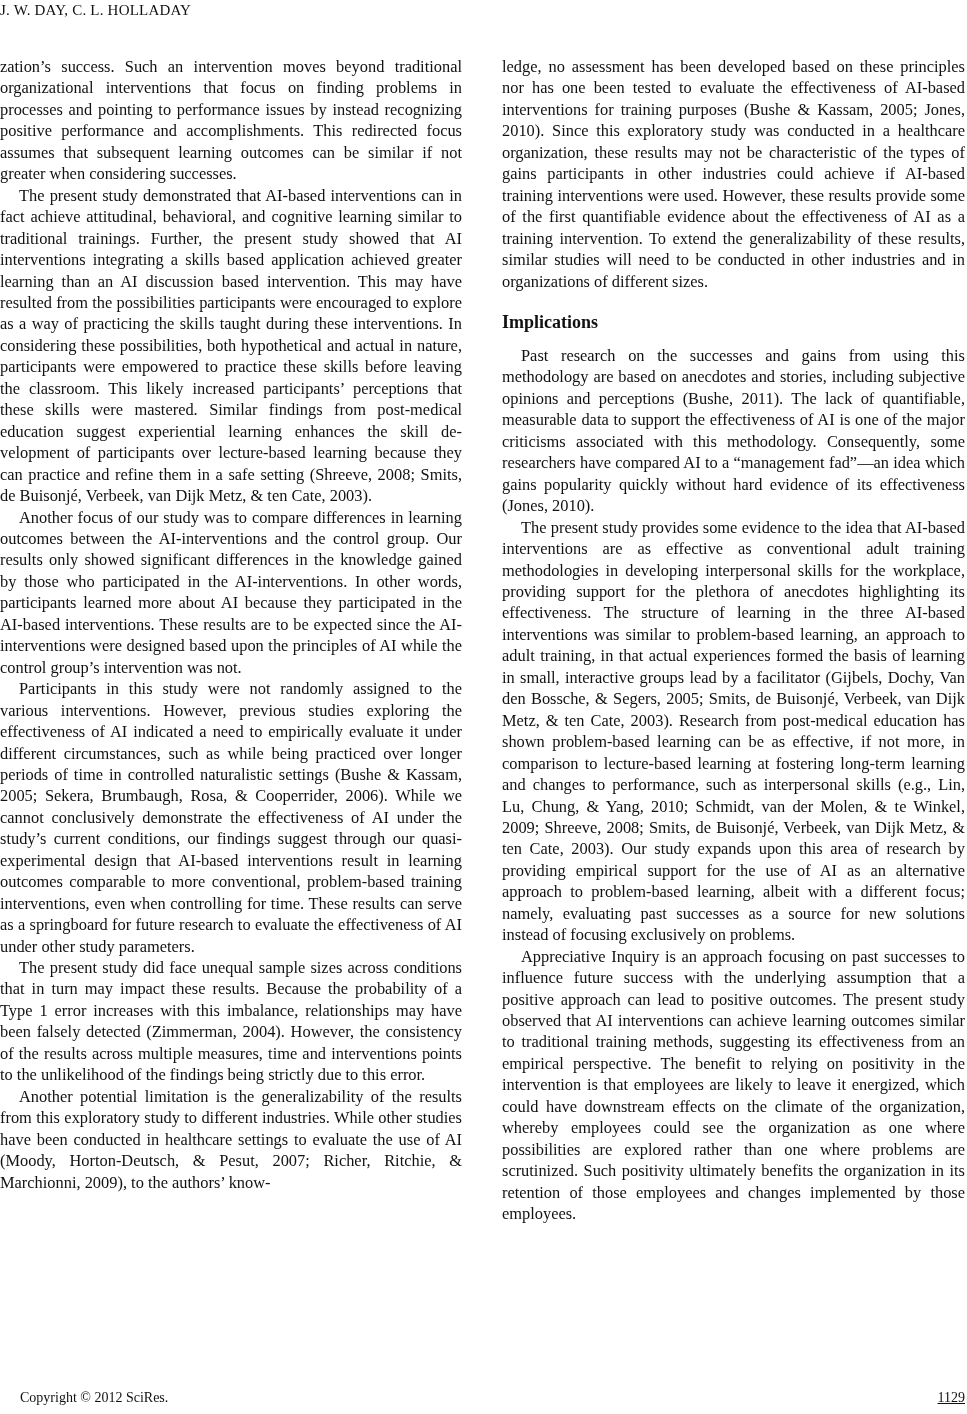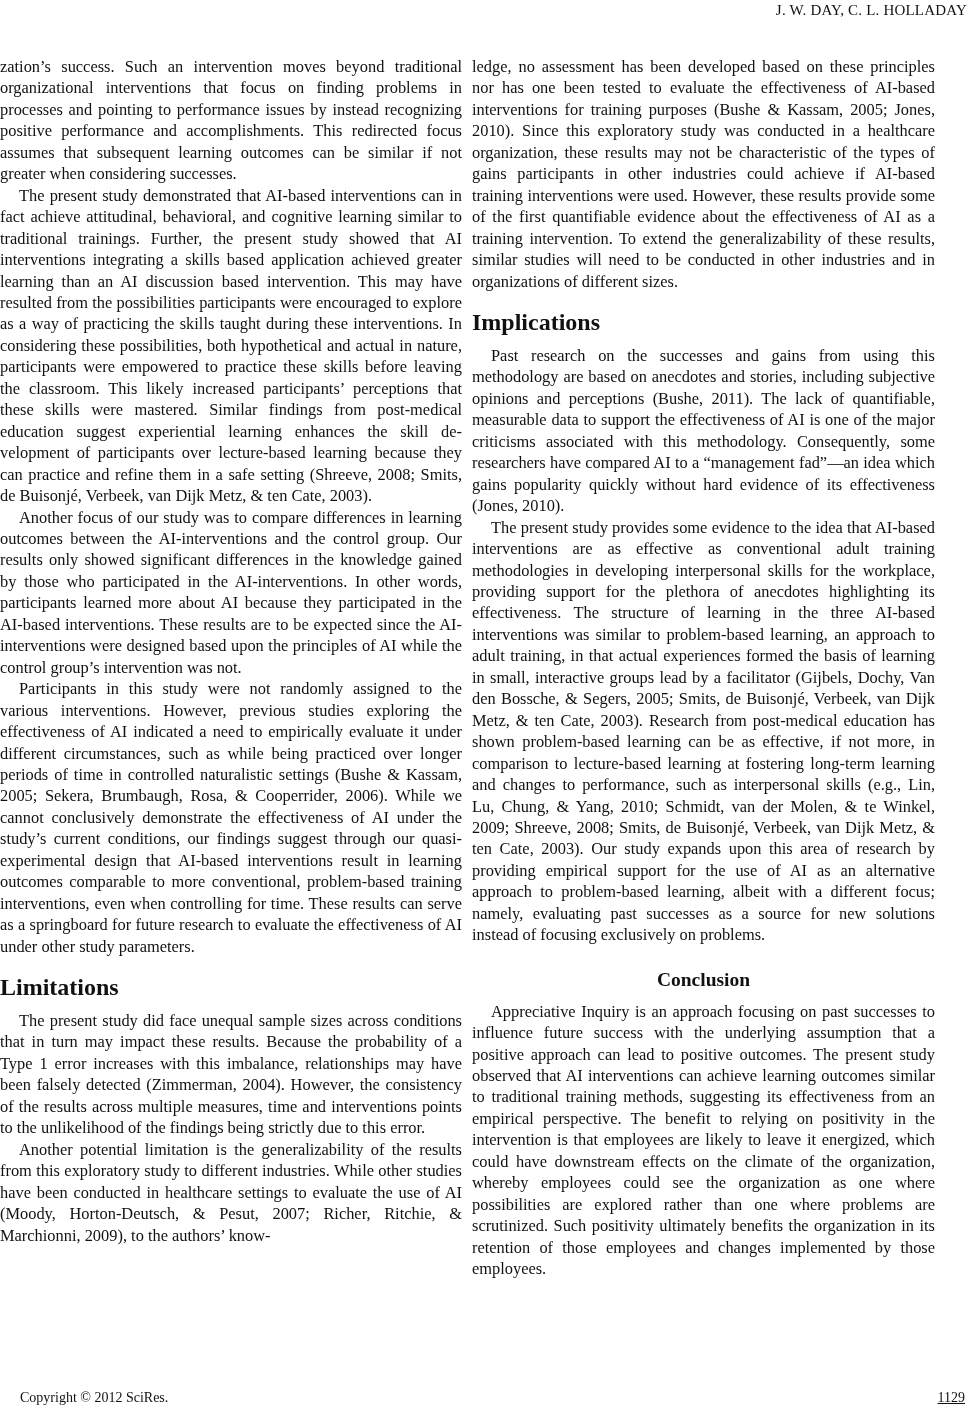--- a/index.html
+++ b/index.html
@@ -3,33 +3,33 @@
 <meta charset="utf-8">
 <style>
   html, body { margin: 0; padding: 0; background: #ffffff; }
   body {
     width: 967px; height: 1414px; position: relative; overflow: hidden;
     font-family: "Liberation Serif", "DejaVu Serif", serif;
     color: #111;
   }
   .running-head {
     position: absolute; top: 2px; left: 0; width: 967px;
-    text-align: right; font-size: 15px; letter-spacing: 0.2px;
+    text-align: left; font-size: 15px; letter-spacing: 0.2px;
   }
   .col {
     position: absolute; top: 56px;
     font-size: 16.4px; line-height: 21.45px;
     text-align: justify; hyphens: manual;
   }
   .col-left { left: 0; width: 462px; }
-  .col-right { left: 472px; width: 463px; }
+  .col-right { left: 502px; width: 463px; }
   .col p { margin: 0; text-indent: 19px; }
   .col p.noindent { text-indent: 0; }
   h3.sec {
-    font-size: 24px; font-weight: bold; margin: 19px 0 12px 0; line-height: 22px;
+    font-size: 18px; font-weight: bold; margin: 19px 0 12px 0; line-height: 22px;
   }
   h2.main-sec {
     font-size: 19.5px; font-weight: bold; text-align: center;
     margin: 22px 0 9px 0; line-height: 24px;
   }
   .footer {
     position: absolute; top: 1390px; left: 0; width: 967px;
     font-size: 14px;
   }
   .footer .copy { position: absolute; left: 0; margin-left: 20px; }
@@ -38,30 +38,28 @@
 </head>
 <body>
 
 <div class="running-head">J. W. DAY, C. L. HOLLADAY</div>
 
 <div class="col col-left">
   <p class="noindent">zation’s success. Such an intervention moves beyond traditional organizational interventions that focus on finding problems in processes and pointing to performance issues by instead recog­nizing positive performance and accomplishments. This redi­rected focus assumes that subsequent learning outcomes can be similar if not greater when considering successes.</p>
   <p>The present study demonstrated that AI-based interventions can in fact achieve attitudinal, behavioral, and cognitive learn­ing similar to traditional trainings. Further, the present study showed that AI interventions integrating a skills based applica­tion achieved greater learning than an AI discussion based in­tervention. This may have resulted from the possibilities par­ticipants were encouraged to explore as a way of practicing the skills taught during these interventions. In considering these possibilities, both hypothetical and actual in nature, participants were empowered to practice these skills before leaving the classroom. This likely increased participants’ perceptions that these skills were mastered. Similar findings from post-medical education suggest experiential learning enhances the skill de­velopment of participants over lecture-based learning because they can practice and refine them in a safe setting (Shreeve, 2008; Smits, de Buisonjé, Verbeek, van Dijk Metz, &amp; ten Cate, 2003).</p>
   <p>Another focus of our study was to compare differences in learning outcomes between the AI-interventions and the control group. Our results only showed significant differences in the knowledge gained by those who participated in the AI-inter­ventions. In other words, participants learned more about AI because they participated in the AI-based interventions. These results are to be expected since the AI-interventions were de­signed based upon the principles of AI while the control group’s intervention was not.</p>
   <p>Participants in this study were not randomly assigned to the various interventions. However, previous studies exploring the effectiveness of AI indicated a need to empirically evaluate it under different circumstances, such as while being practiced over longer periods of time in controlled naturalistic settings (Bushe &amp; Kassam, 2005; Sekera, Brumbaugh, Rosa, &amp; Coo­perrider, 2006). While we cannot conclusively demonstrate the effectiveness of AI under the study’s current conditions, our findings suggest through our quasi-experimental design that AI-based interventions result in learning outcomes comparable to more conventional, problem-based training interventions, even when controlling for time. These results can serve as a springboard for future research to evaluate the effectiveness of AI under other study parameters.</p>
-  <h3 class="sec">Limitations</h3>
   <p>The present study did face unequal sample sizes across con­ditions that in turn may impact these results. Because the prob­ability of a Type 1 error increases with this imbalance, rela­tionships may have been falsely detected (Zimmerman, 2004). However, the consistency of the results across multiple mea­sures, time and interventions points to the unlikelihood of the findings being strictly due to this error.</p>
   <p>Another potential limitation is the generalizability of the re­sults from this exploratory study to different industries. While other studies have been conducted in healthcare settings to evaluate the use of AI (Moody, Horton-Deutsch, &amp; Pesut, 2007; Richer, Ritchie, &amp; Marchionni, 2009), to the authors’ know-</p>
 </div>
 
 <div class="col col-right">
   <p class="noindent">ledge, no assessment has been developed based on these princi­ples nor has one been tested to evaluate the effectiveness of AI-based interventions for training purposes (Bushe &amp; Kassam, 2005; Jones, 2010). Since this exploratory study was conducted in a healthcare organization, these results may not be character­istic of the types of gains participants in other industries could achieve if AI-based training interventions were used. However, these results provide some of the first quantifiable evidence about the effectiveness of AI as a training intervention. To ex­tend the generalizability of these results, similar studies will need to be conducted in other industries and in organizations of different sizes.</p>
   <h3 class="sec">Implications</h3>
   <p>Past research on the successes and gains from using this methodology are based on anecdotes and stories, including subjective opinions and perceptions (Bushe, 2011). The lack of quantifiable, measurable data to support the effectiveness of AI is one of the major criticisms associated with this methodology. Consequently, some researchers have compared AI to a “man­agement fad”—an idea which gains popularity quickly without hard evidence of its effectiveness (Jones, 2010).</p>
   <p>The present study provides some evidence to the idea that AI-based interventions are as effective as conventional adult training methodologies in developing interpersonal skills for the workplace, providing support for the plethora of anecdotes highlighting its effectiveness. The structure of learning in the three AI-based interventions was similar to problem-based learning, an approach to adult training, in that actual experi­ences formed the basis of learning in small, interactive groups lead by a facilitator (Gijbels, Dochy, Van den Bossche, &amp; Segers, 2005; Smits, de Buisonjé, Verbeek, van Dijk Metz, &amp; ten Cate, 2003). Research from post-medical education has shown problem-based learning can be as effective, if not more, in comparison to lecture-based learning at fostering long-term learning and changes to performance, such as interpersonal skills (e.g., Lin, Lu, Chung, &amp; Yang, 2010; Schmidt, van der Molen, &amp; te Winkel, 2009; Shreeve, 2008; Smits, de Buisonjé, Verbeek, van Dijk Metz, &amp; ten Cate, 2003). Our study expands upon this area of research by providing empirical support for the use of AI as an alternative approach to problem-based learning, albeit with a different focus; namely, evaluating past successes as a source for new solutions instead of focusing exclusively on problems.</p>
-  <h2 class="main-sec">Conclusion</h2>
   <p>Appreciative Inquiry is an approach focusing on past succe­sses to influence future success with the underlying assumption that a positive approach can lead to positive outcomes. The present study observed that AI interventions can achieve learn­ing outcomes similar to traditional training methods, suggesting its effectiveness from an empirical perspective. The benefit to relying on positivity in the intervention is that employees are likely to leave it energized, which could have downstream effects on the climate of the organization, whereby employees could see the organization as one where possibilities are explored rather than one where problems are scrutinized. Such positivity ultimately benefits the organization in its retention of those employees and changes implemented by those employees.</p>
 </div>
 
 <div class="footer">
   <span class="copy">Copyright © 2012 SciRes.</span>
   <span class="page">1129</span>
 </div>
 
 </body></html>

